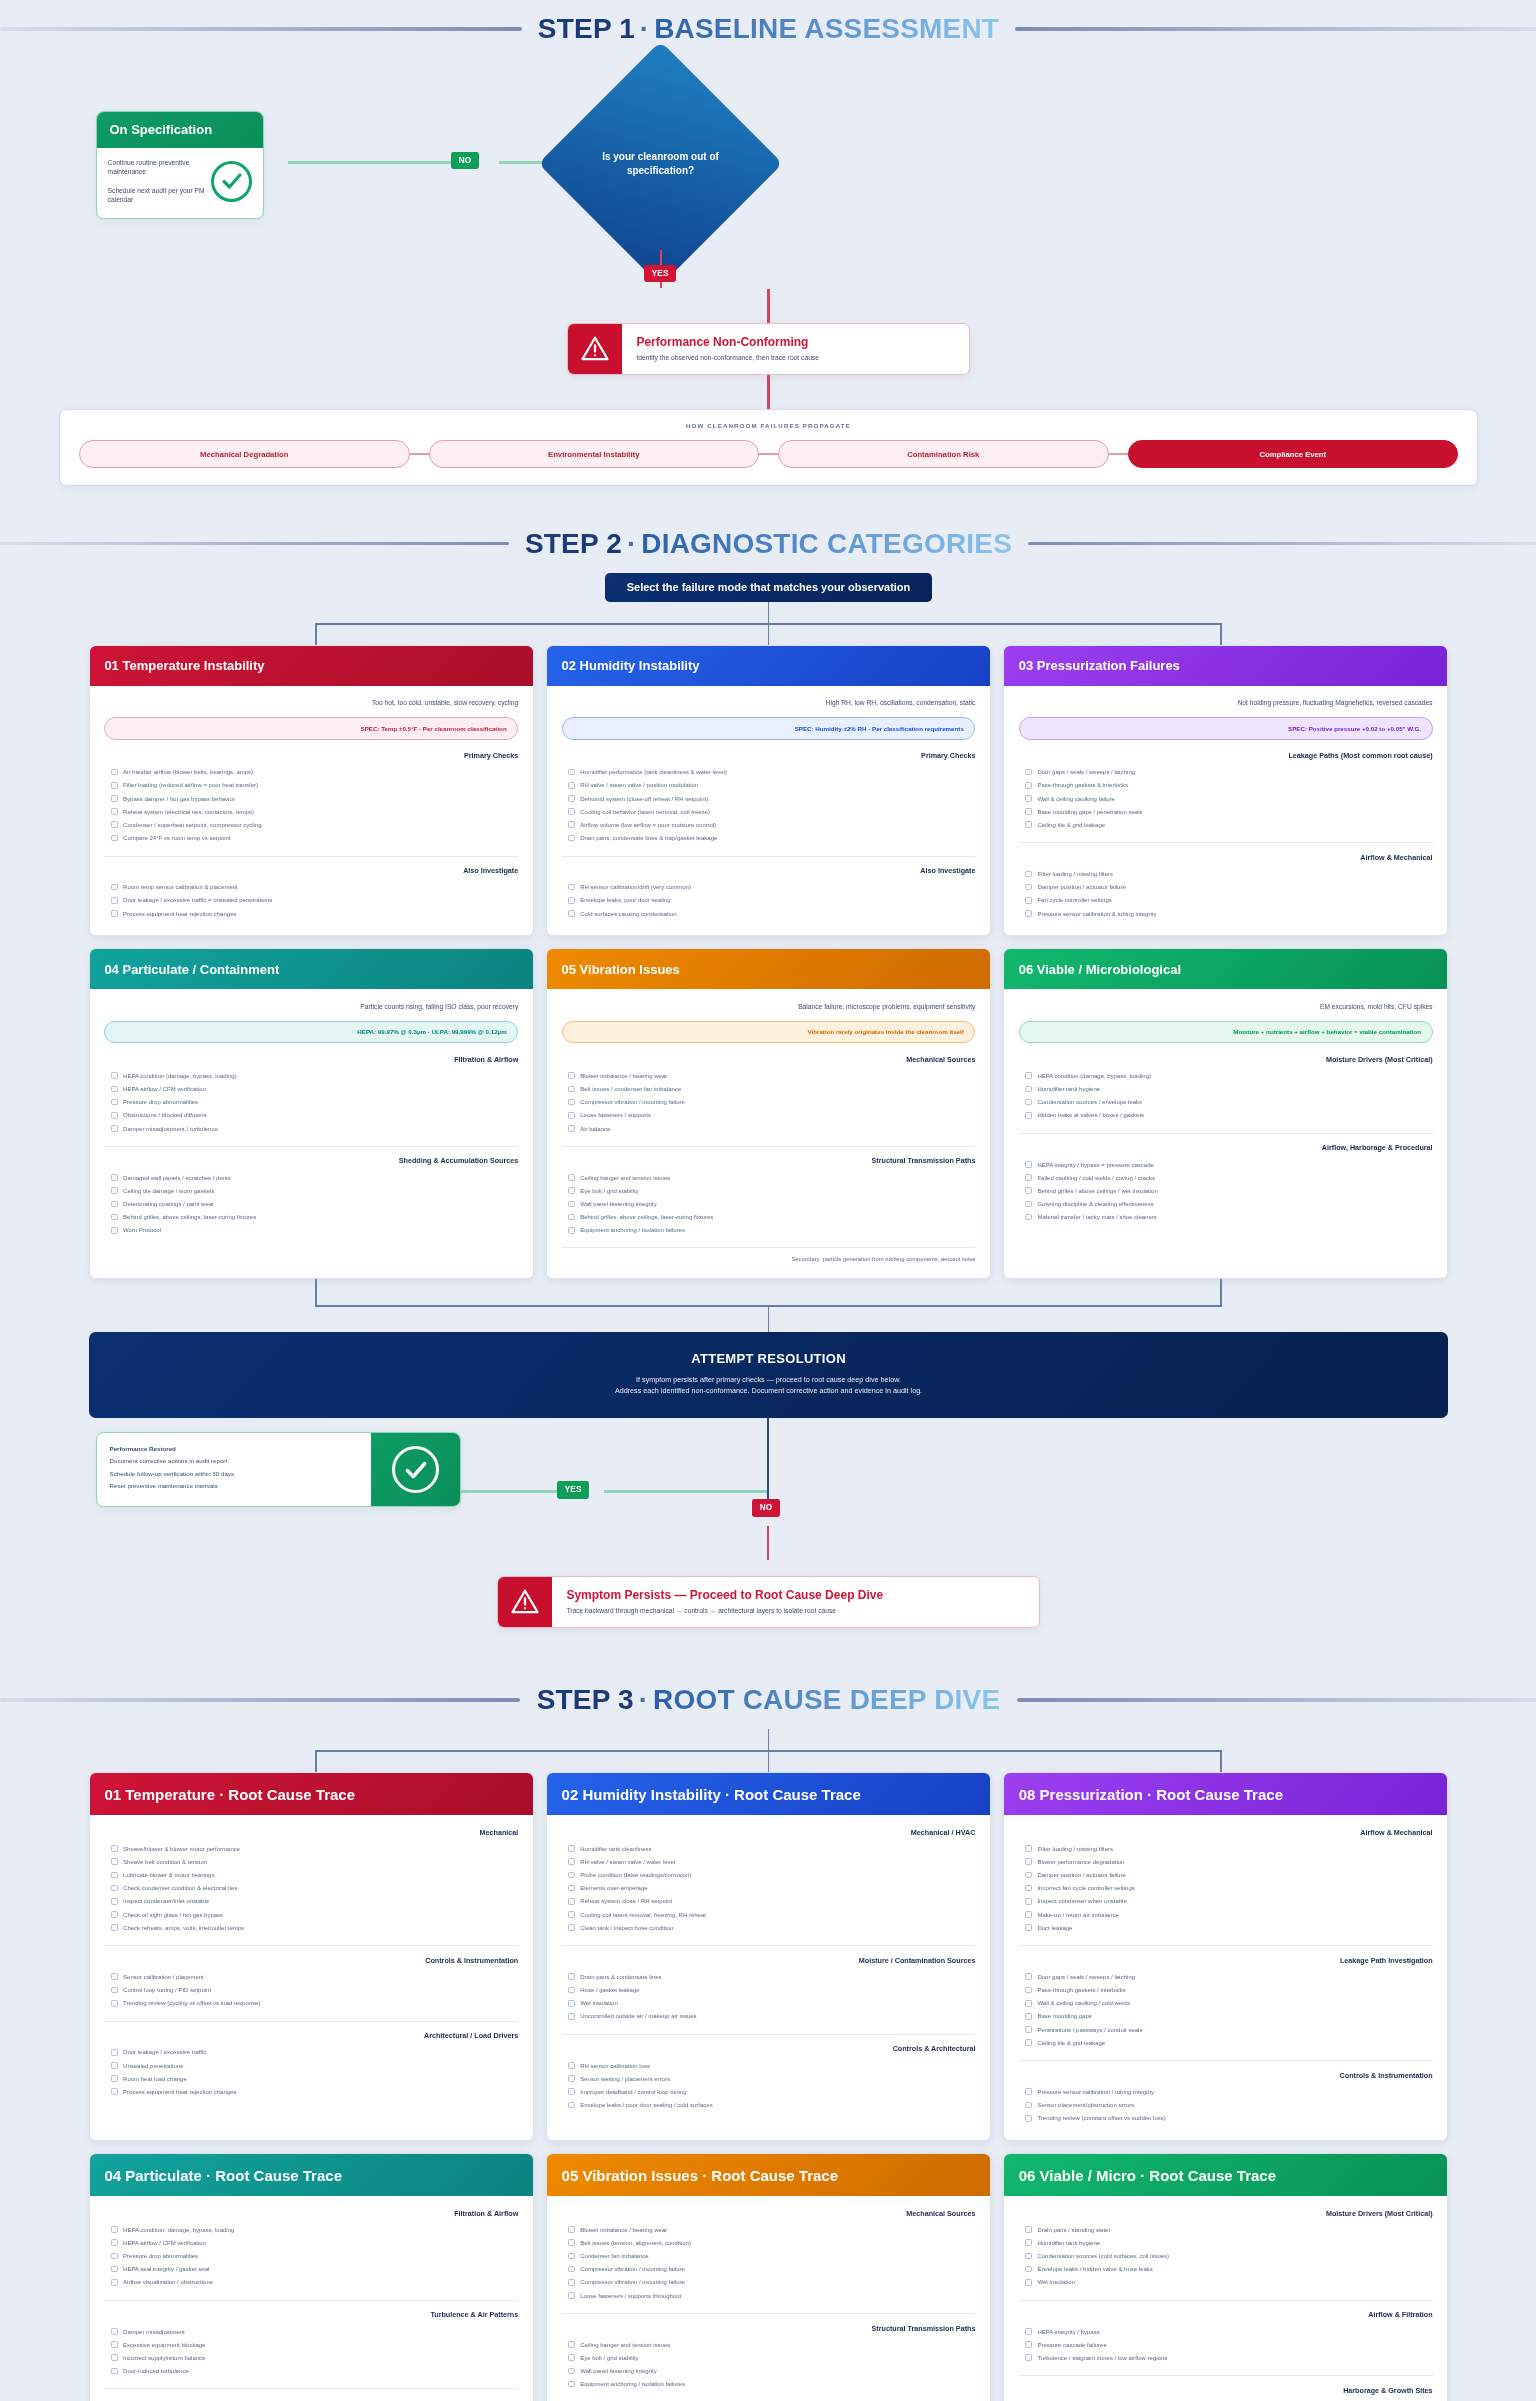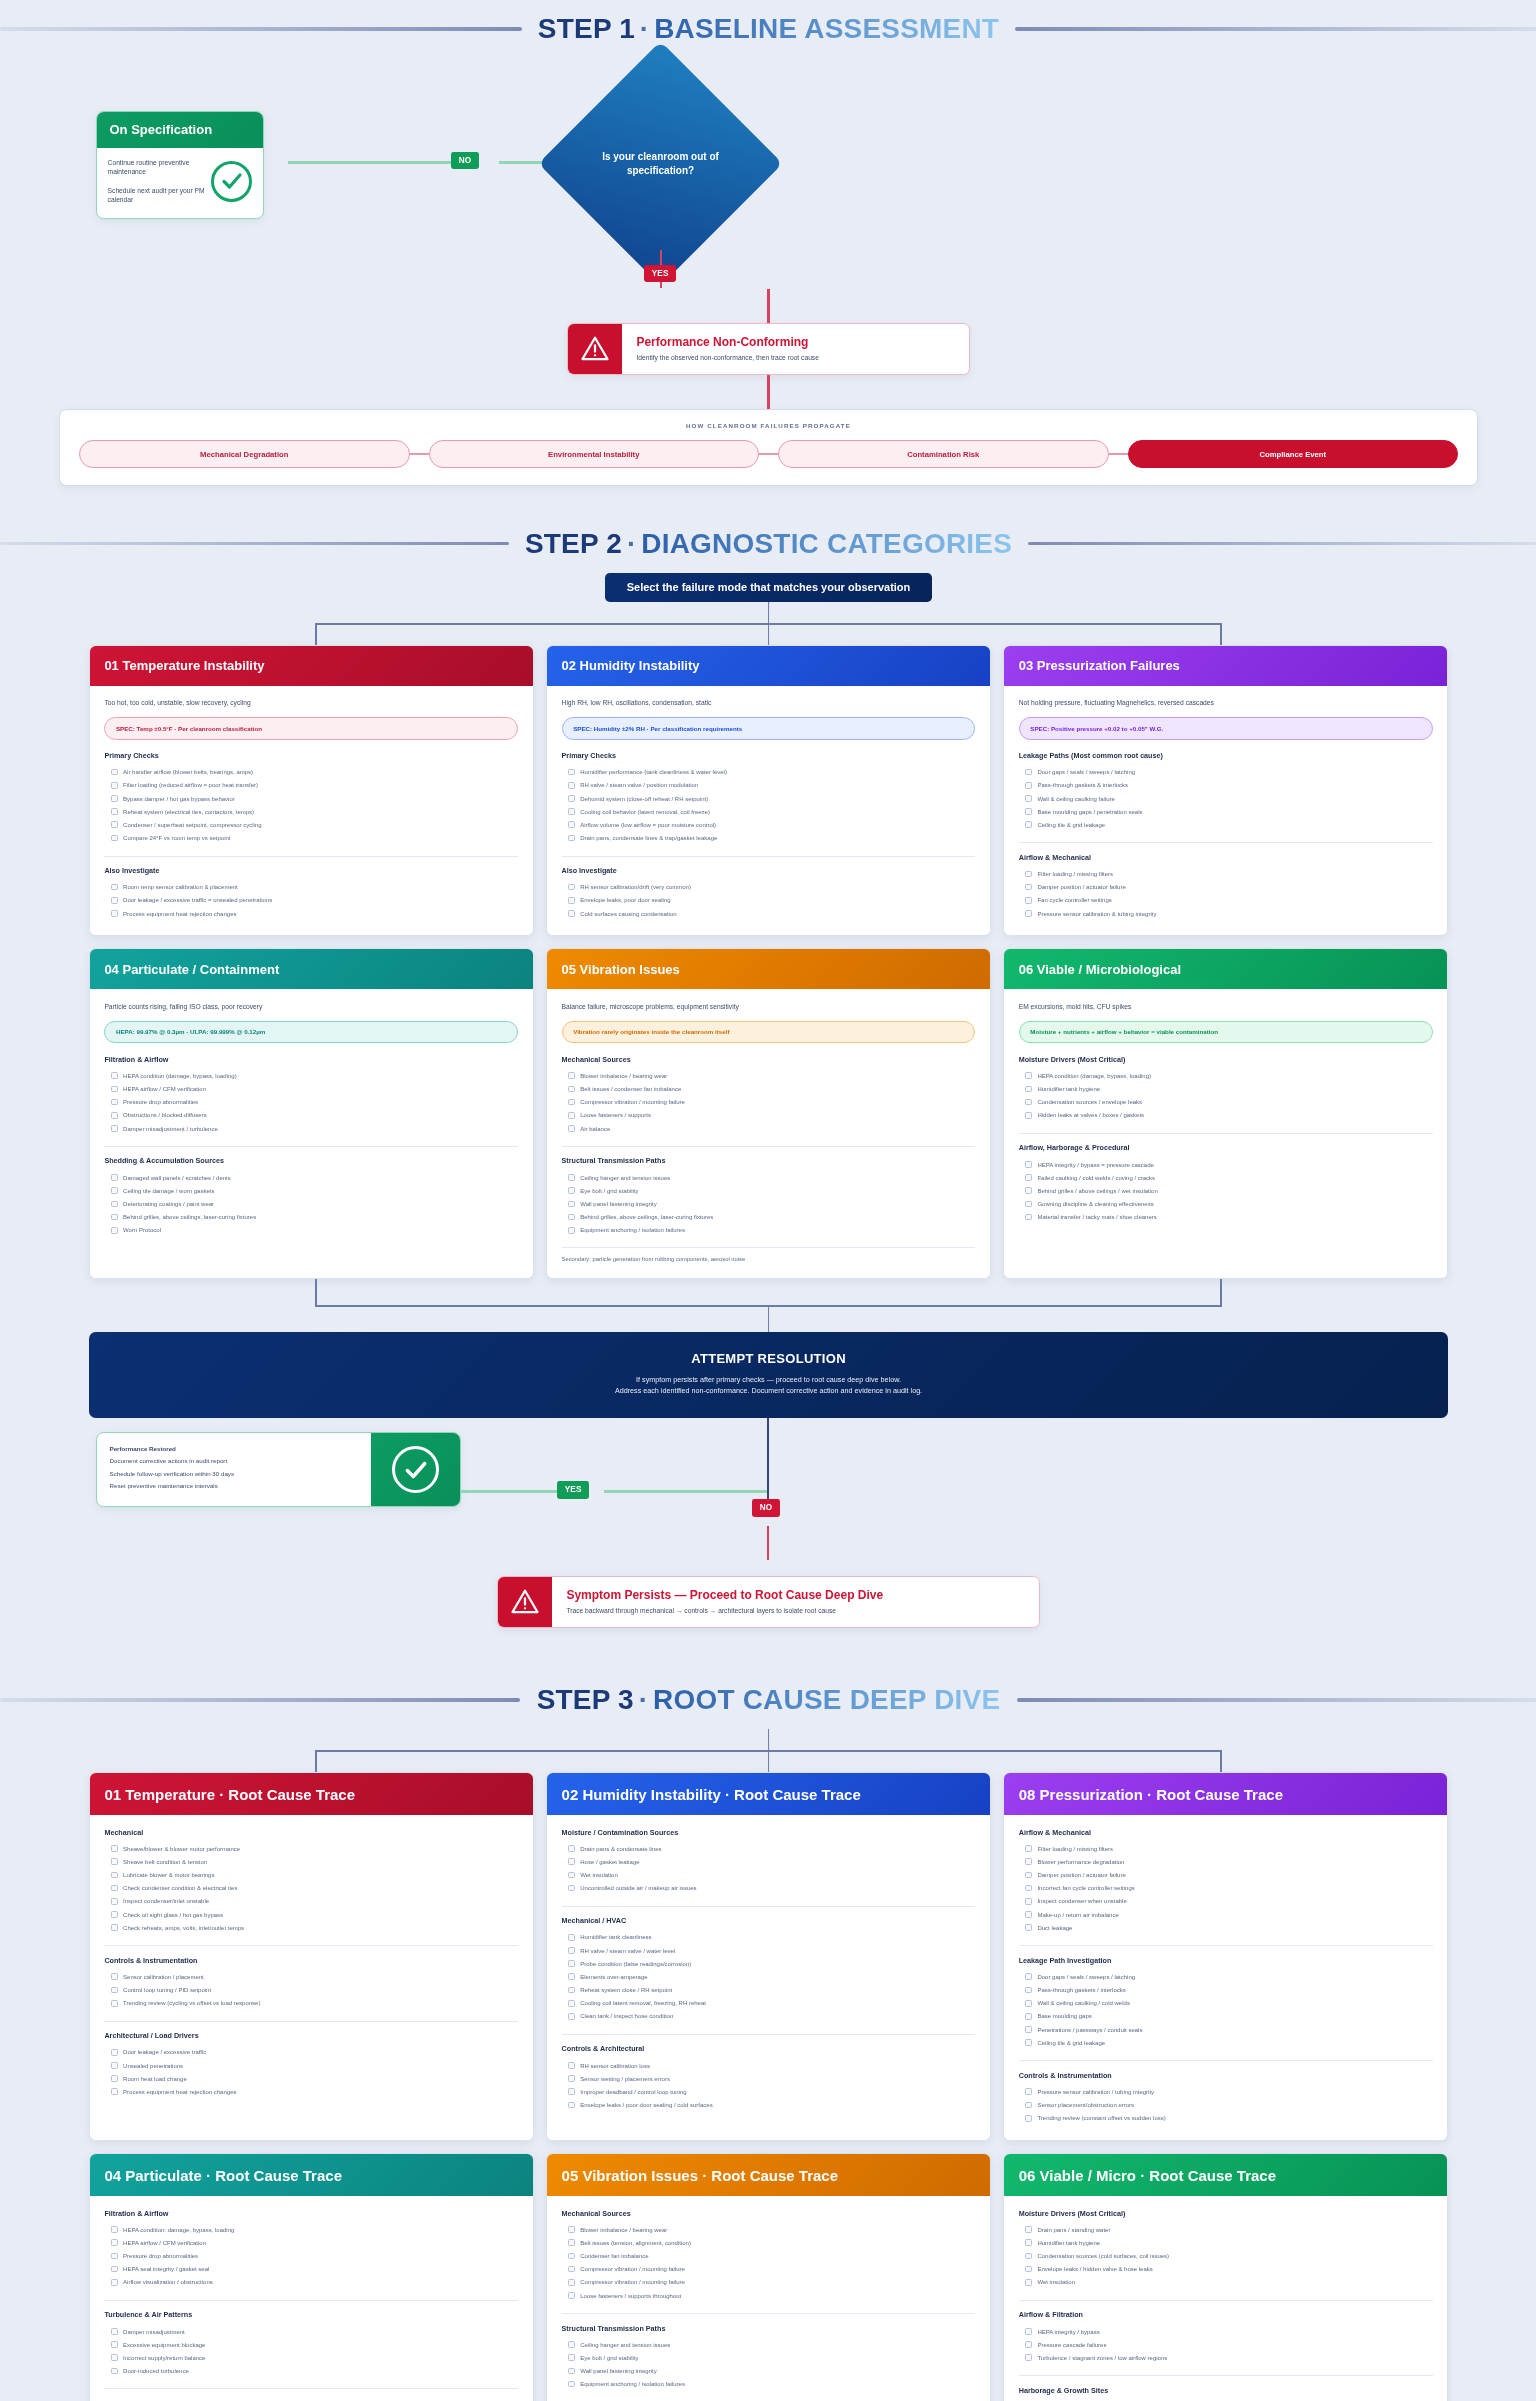--- a/index.html
+++ b/index.html
@@ -172,21 +172,21 @@
   }
   .card .hd{
     padding:12.5px 14.4px;color:#fff;font-size:13px;font-weight:700;
   }
   .c-red .hd{background:linear-gradient(135deg,#cf1436,#a80e29);}
   .c-blue .hd{background:linear-gradient(135deg,#2563eb,#1741c4);}
   .c-purple .hd{background:linear-gradient(135deg,#9b3ff0,#7a22d6);}
   .c-teal .hd{background:linear-gradient(135deg,#12a39d,#0b837f);}
   .c-orange .hd{background:linear-gradient(135deg,#ef8a00,#cf6b00);}
   .c-green .hd{background:linear-gradient(135deg,#12b86e,#079255);}
-  .card .bd{padding:12.5px 14.4px 14.4px 14.4px;flex:1;}
+  .card .bd{padding:12.5px 14.4px 14.4px 14.4px;flex:1;text-align:right;}
   .card .sym{font-size:6.7px;color:var(--ink2);margin:0 0 9.6px 0;line-height:1.4;}
   .spec{
     border-radius:480px;padding:6.7px 10.6px;font-size:6.2px;font-weight:700;
     margin-bottom:11.5px;
   }
   .c-red .spec{background:#fdeef1;border:1px solid #e9a4b4;color:#b9203f;}
   .c-blue .spec{background:#e8efff;border:1px solid #9ab4f5;color:#1d4ed8;}
   .c-purple .spec{background:#f0e5ff;border:1px solid #c49cf3;color:#7a22d6;}
   .c-teal .spec{background:#e3f6f4;border:1px solid #8ed3ce;color:#0b837f;}
   .c-orange .spec{background:#fdf0dd;border:1px solid #f2c17a;color:#cf6b00;}
@@ -818,70 +818,70 @@
                 <span>Process equipment heat rejection changes</span>
               </li>
             </ul>
           </div>
         </div>
       </div>
       <div class="card c-blue">
         <div class="hd">02 Humidity Instability · Root Cause Trace</div>
         <div class="bd">
           <div class="sec">
+            <div class="sec-h">Mechanical / HVAC</div>
+            <ul class="checks">
+              <li>
+                <span class="box"></span>
+                <span>Humidifier tank cleanliness</span>
+              </li>
+              <li>
+                <span class="box"></span>
+                <span>RH valve / steam valve / water level</span>
+              </li>
+              <li>
+                <span class="box"></span>
+                <span>Probe condition (false readings/corrosion)</span>
+              </li>
+              <li>
+                <span class="box"></span>
+                <span>Elements over-amperage</span>
+              </li>
+              <li>
+                <span class="box"></span>
+                <span>Reheat system close / RH setpoint</span>
+              </li>
+              <li>
+                <span class="box"></span>
+                <span>Cooling coil latent removal, freezing, RH reheat</span>
+              </li>
+              <li>
+                <span class="box"></span>
+                <span>Clean tank / inspect hose condition</span>
+              </li>
+            </ul>
+          </div>
+          <div class="sec">
             <div class="sec-h">Moisture / Contamination Sources</div>
             <ul class="checks">
               <li>
                 <span class="box"></span>
                 <span>Drain pans &amp; condensate lines</span>
               </li>
               <li>
                 <span class="box"></span>
                 <span>Hose / gasket leakage</span>
               </li>
               <li>
                 <span class="box"></span>
                 <span>Wet insulation</span>
               </li>
               <li>
                 <span class="box"></span>
                 <span>Uncontrolled outside air / makeup air issues</span>
-              </li>
-            </ul>
-          </div>
-          <div class="sec">
-            <div class="sec-h">Mechanical / HVAC</div>
-            <ul class="checks">
-              <li>
-                <span class="box"></span>
-                <span>Humidifier tank cleanliness</span>
-              </li>
-              <li>
-                <span class="box"></span>
-                <span>RH valve / steam valve / water level</span>
-              </li>
-              <li>
-                <span class="box"></span>
-                <span>Probe condition (false readings/corrosion)</span>
-              </li>
-              <li>
-                <span class="box"></span>
-                <span>Elements over-amperage</span>
-              </li>
-              <li>
-                <span class="box"></span>
-                <span>Reheat system close / RH setpoint</span>
-              </li>
-              <li>
-                <span class="box"></span>
-                <span>Cooling coil latent removal, freezing, RH reheat</span>
-              </li>
-              <li>
-                <span class="box"></span>
-                <span>Clean tank / inspect hose condition</span>
               </li>
             </ul>
           </div>
           <div class="sec">
             <div class="sec-h">Controls &amp; Architectural</div>
             <ul class="checks">
               <li>
                 <span class="box"></span>
                 <span>RH sensor calibration loss</span>
               </li>

